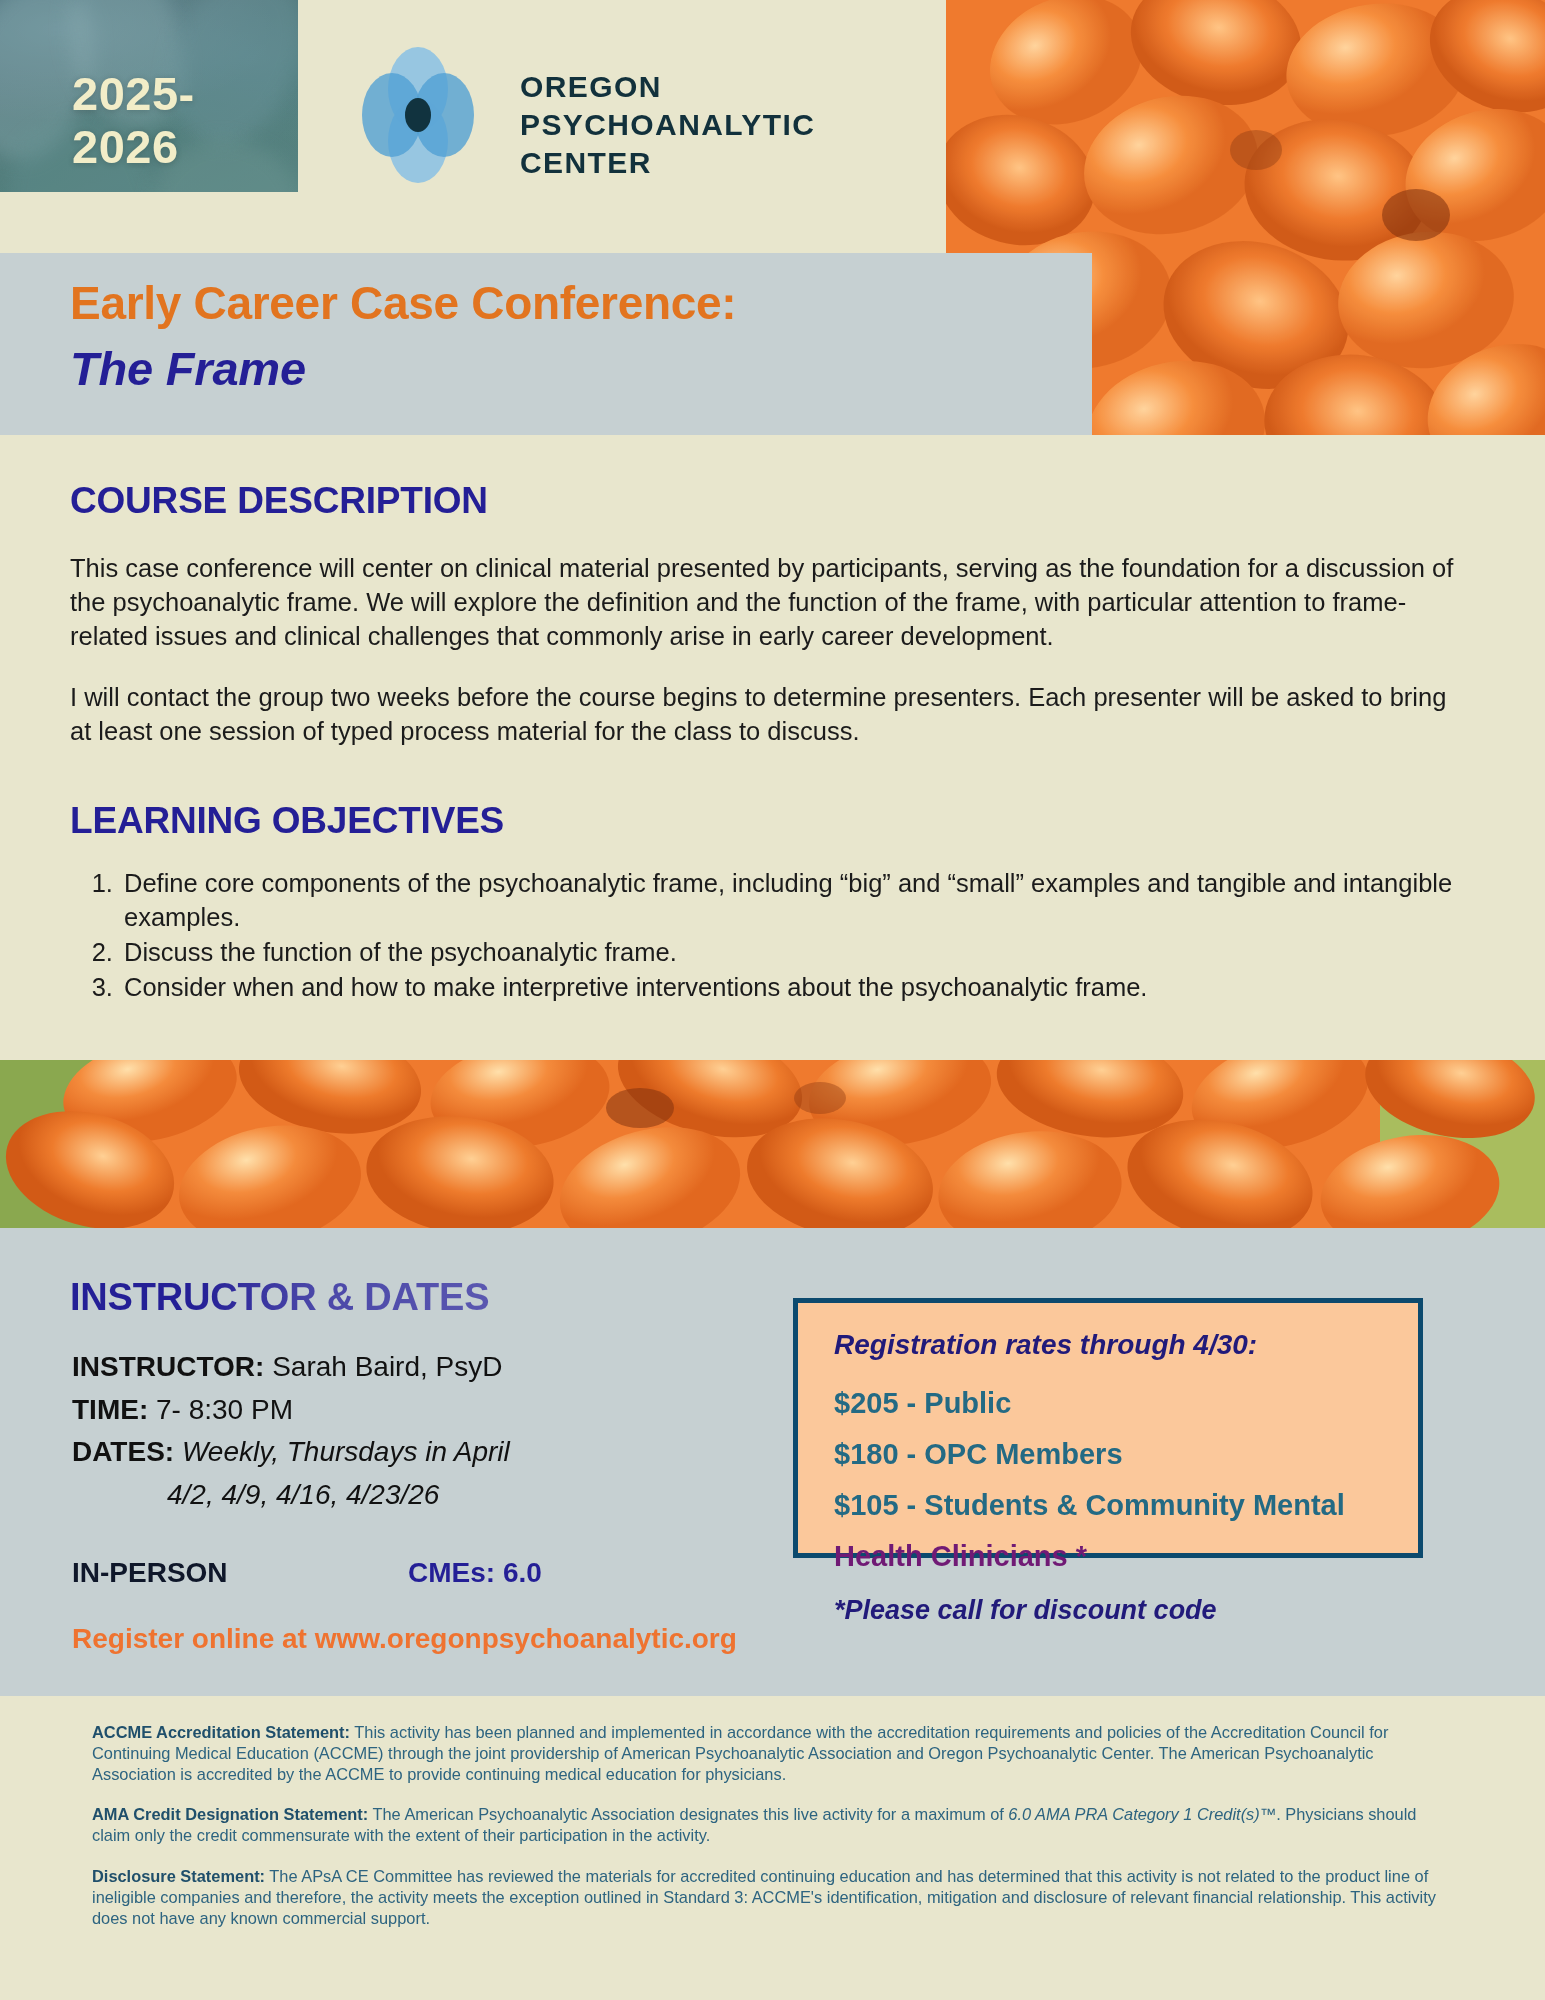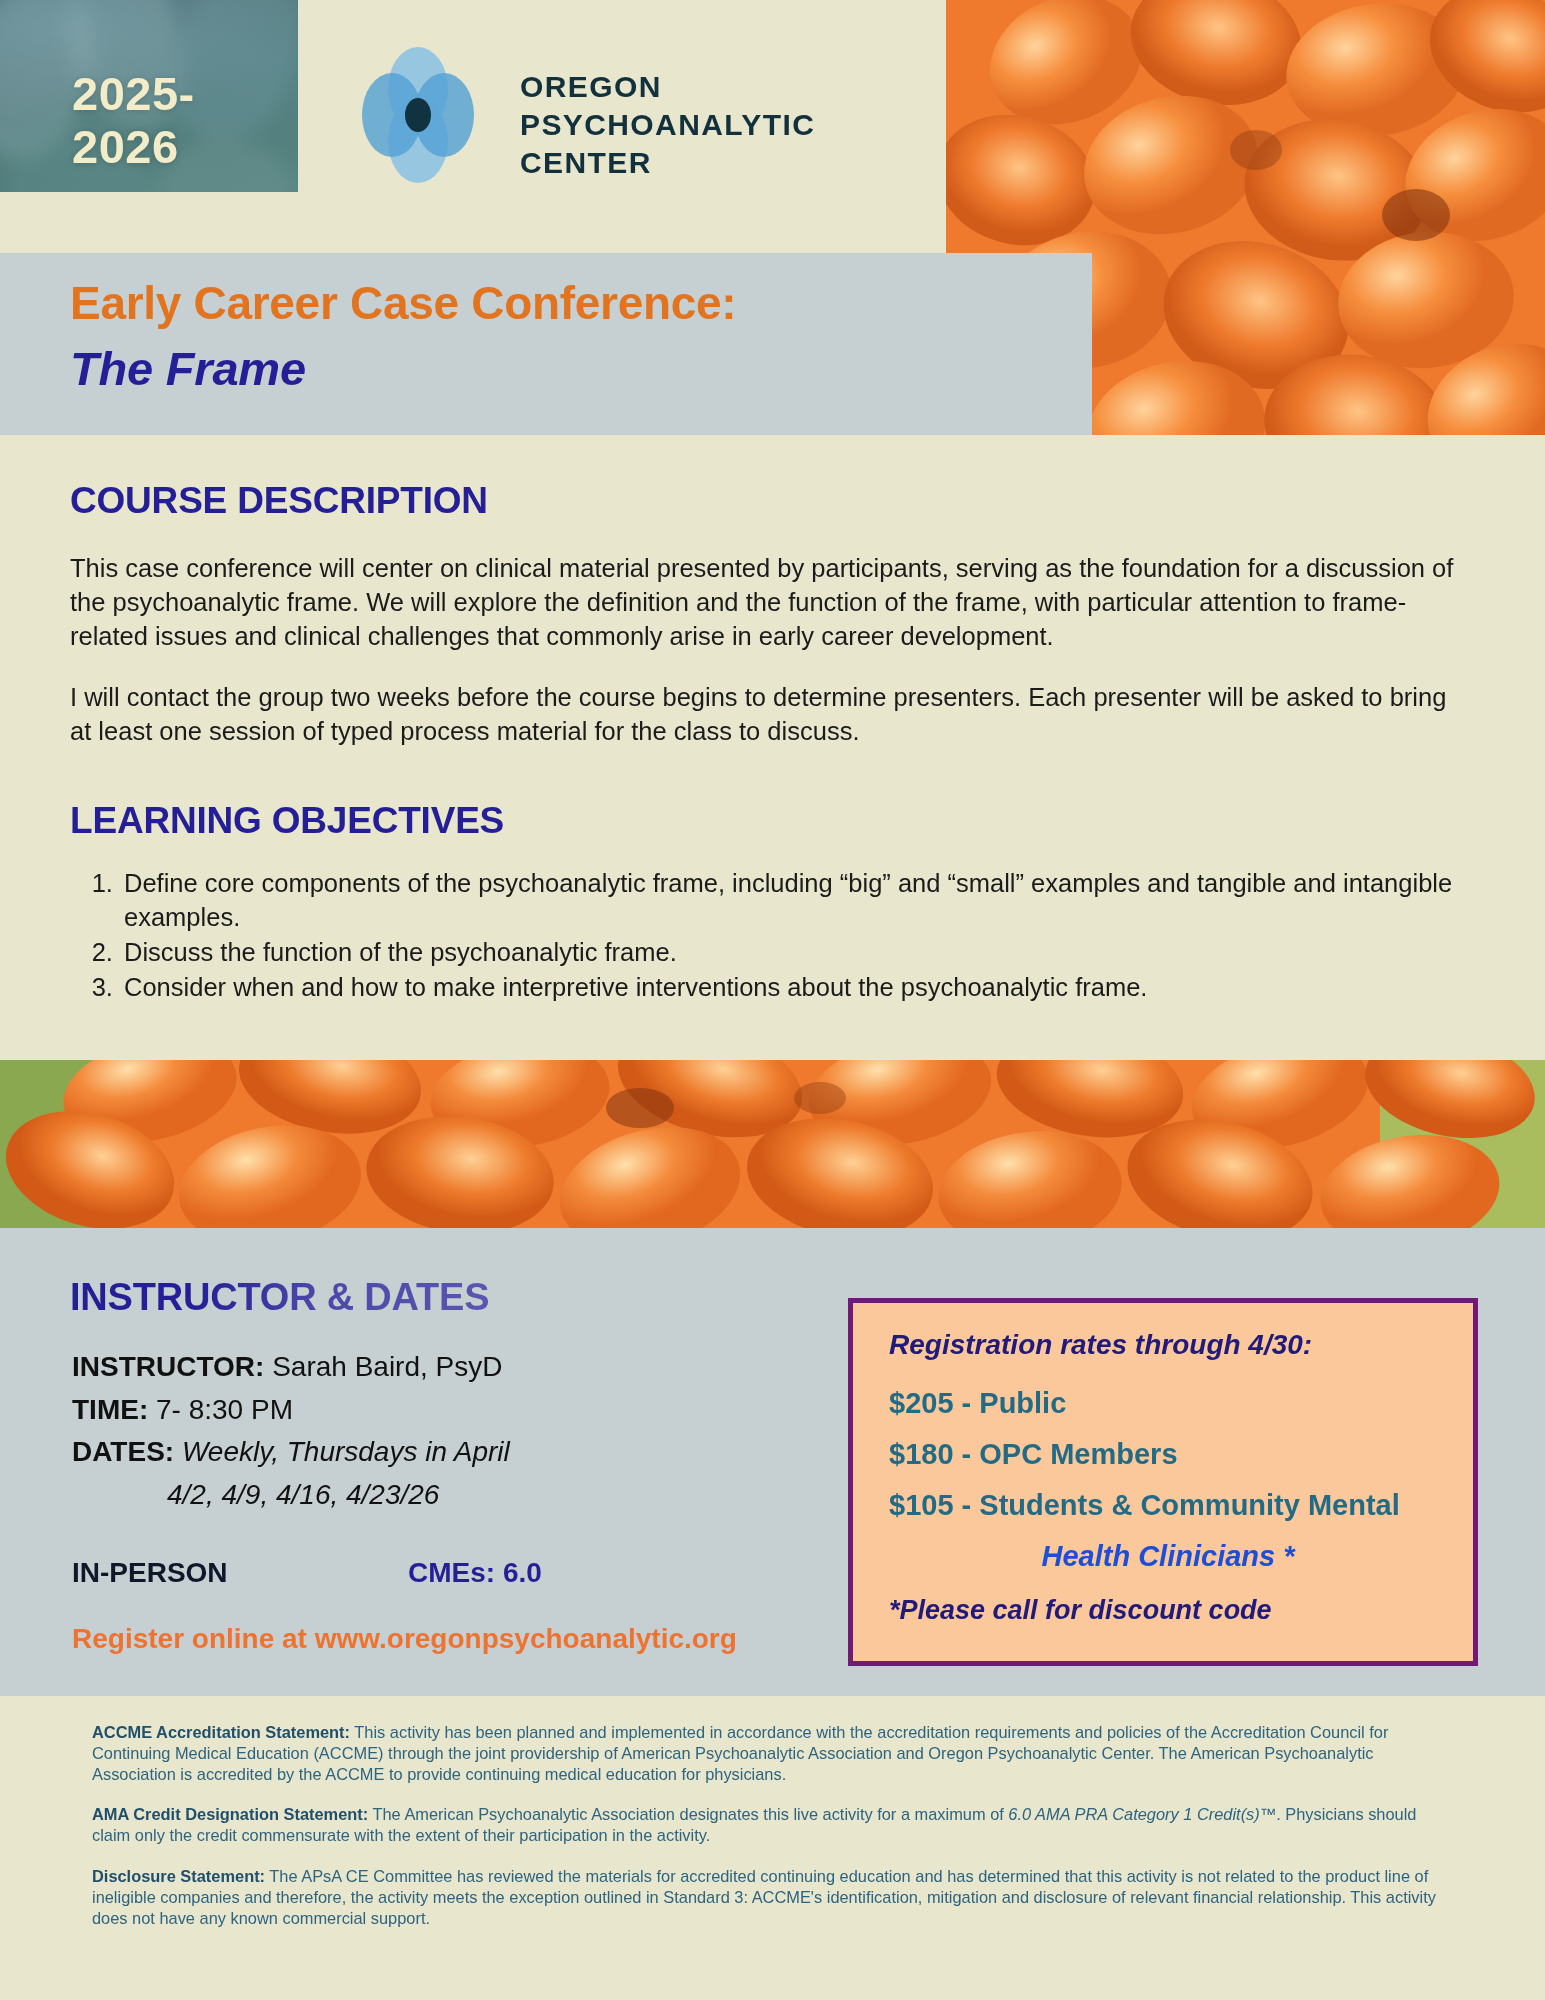--- a/index.html
+++ b/index.html
@@ -228,26 +228,26 @@
     left: 72px;
     top: 395px;
     color: #ef7330;
     font-size: 28px;
     font-weight: bold;
   }
 
   
   .rates-box {
     position: absolute;
-    left: 848px;
+    left: 793px;
     top: 1298px;
     width: 630px;
-    height: 368px;
+    height: 260px;
     background: #fbc89b;
-    border: 5px solid #701a75;
+    border: 5px solid #0c4a6e;
     box-sizing: border-box;
   }
   .rates-title {
     position: absolute;
     left: 36px;
     top: 26px;
     color: #211a7a;
     font-size: 28px;
     font-weight: bold;
     font-style: italic;
@@ -260,25 +260,24 @@
     font-weight: bold;
   }
   .rate-1 { top: 84px; }
   .rate-2 { top: 135px; text-align: center; }
   .rate-3 { top: 186px; }
   .rate-3b {
     position: absolute;
     left: 36px;
     top: 237px;
     width: 558px;
-    text-align: center;
-    color: #1d4ed8;
+    text-align: left;
+    color: #701a75;
     font-size: 29px;
     font-weight: bold;
-    font-style: italic;
   }
   .rates-note {
     position: absolute;
     left: 36px;
     top: 292px;
     color: #211a7a;
     font-size: 27px;
     font-weight: bold;
     font-style: italic;
   }

